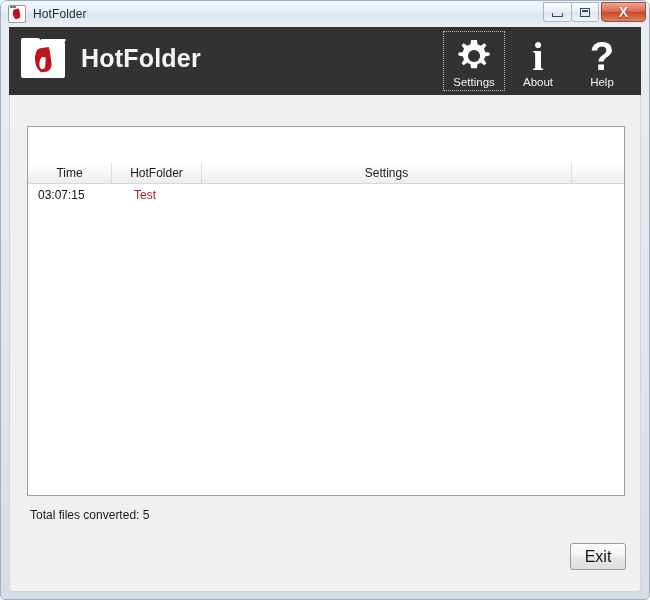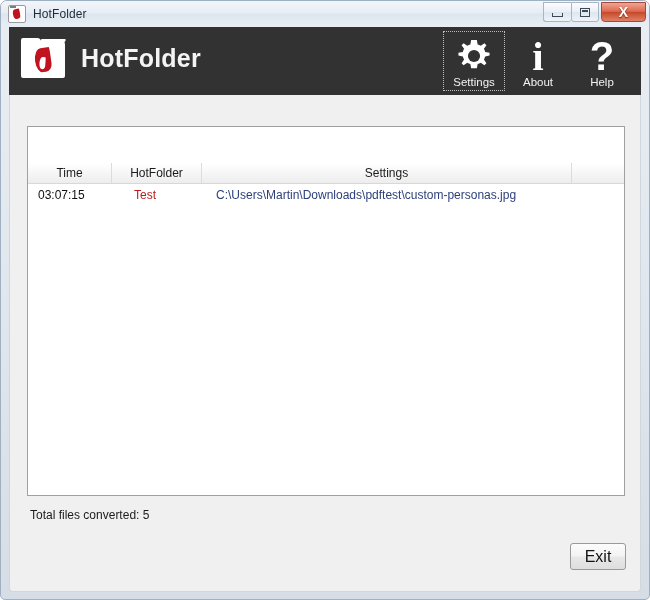--- a/index.html
+++ b/index.html
@@ -447,21 +447,20 @@
         <div class="col-head col-time">Time</div>
         <div class="col-head col-hotfolder">HotFolder</div>
         <div class="col-head col-filename">Settings</div>
         <div class="col-head col-extra"></div>
       </div>
 
       <div id="list-body">
         <div class="list-row">
           <div class="cell cell-time">03:07:15</div>
           <div class="cell cell-hotfolder">Test</div>
-          <div class="cell cell-filename">C:\Users\Martin\Downloads\pdftest\custom-personas.jpg</div>
         </div>
       </div>
 
     </div>
 
     <div id="status-text">Total files converted:  5</div>
 
     <div id="exit-button">Exit</div>
 
   </div>

